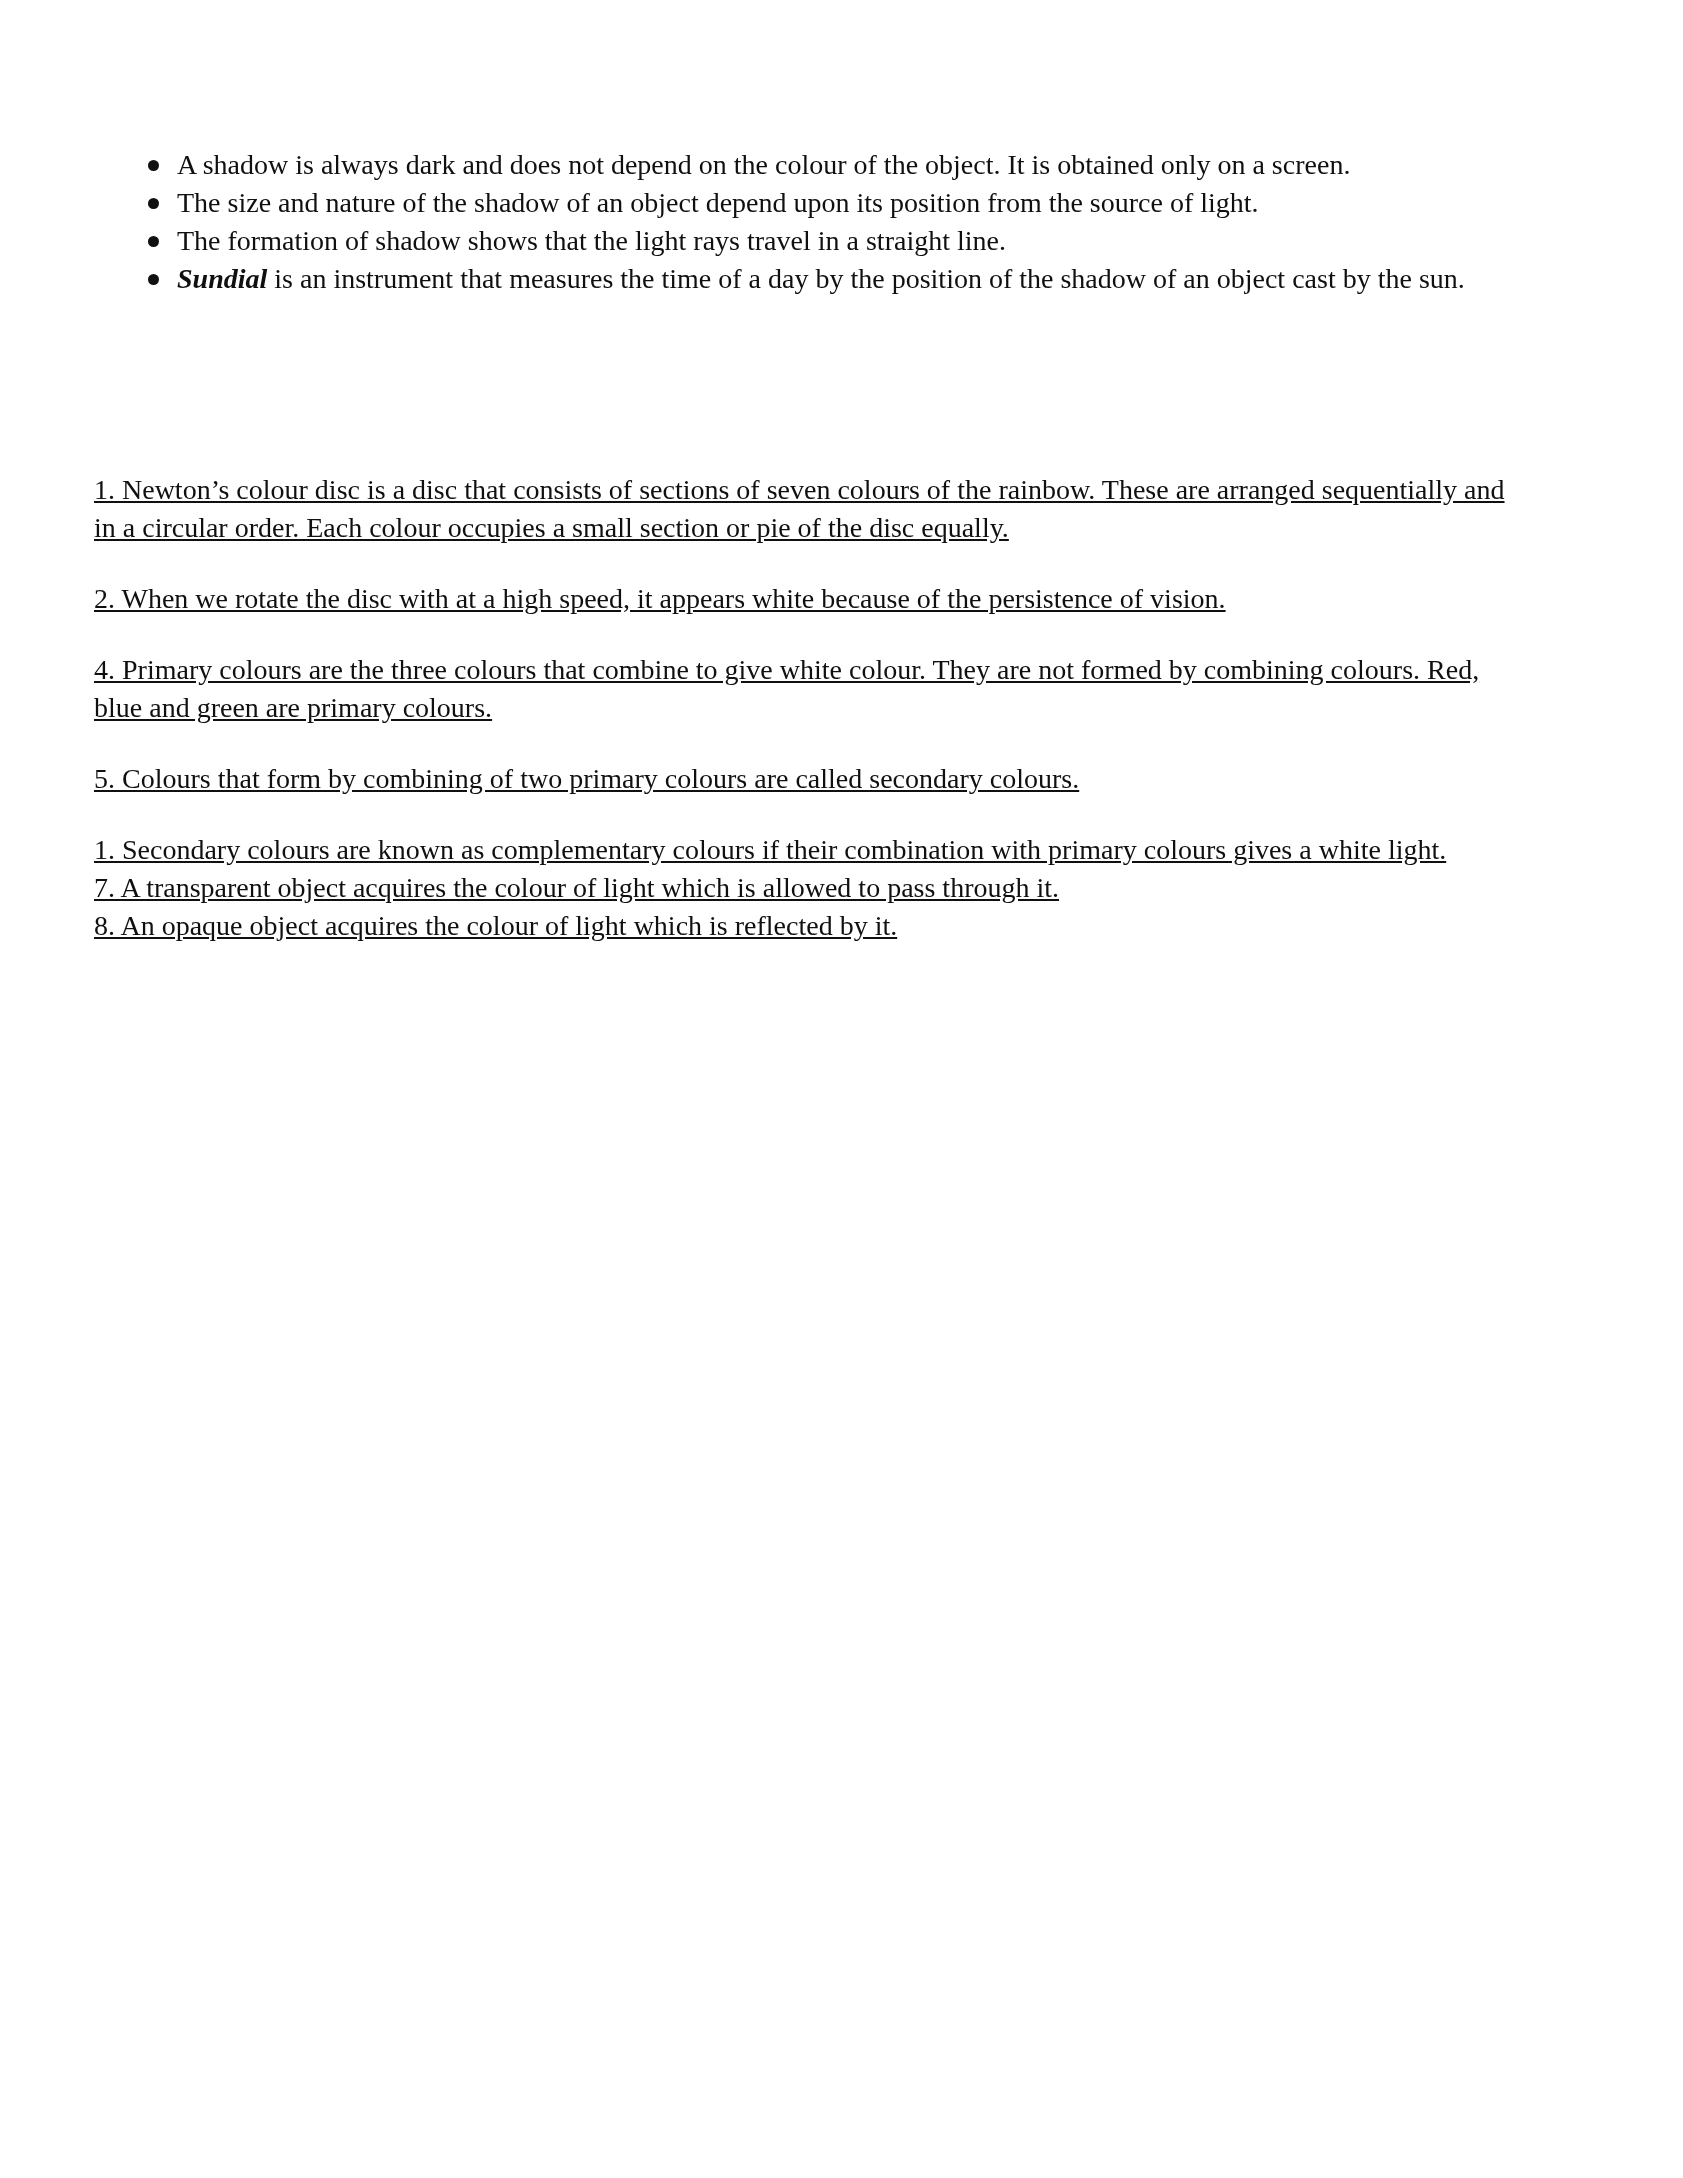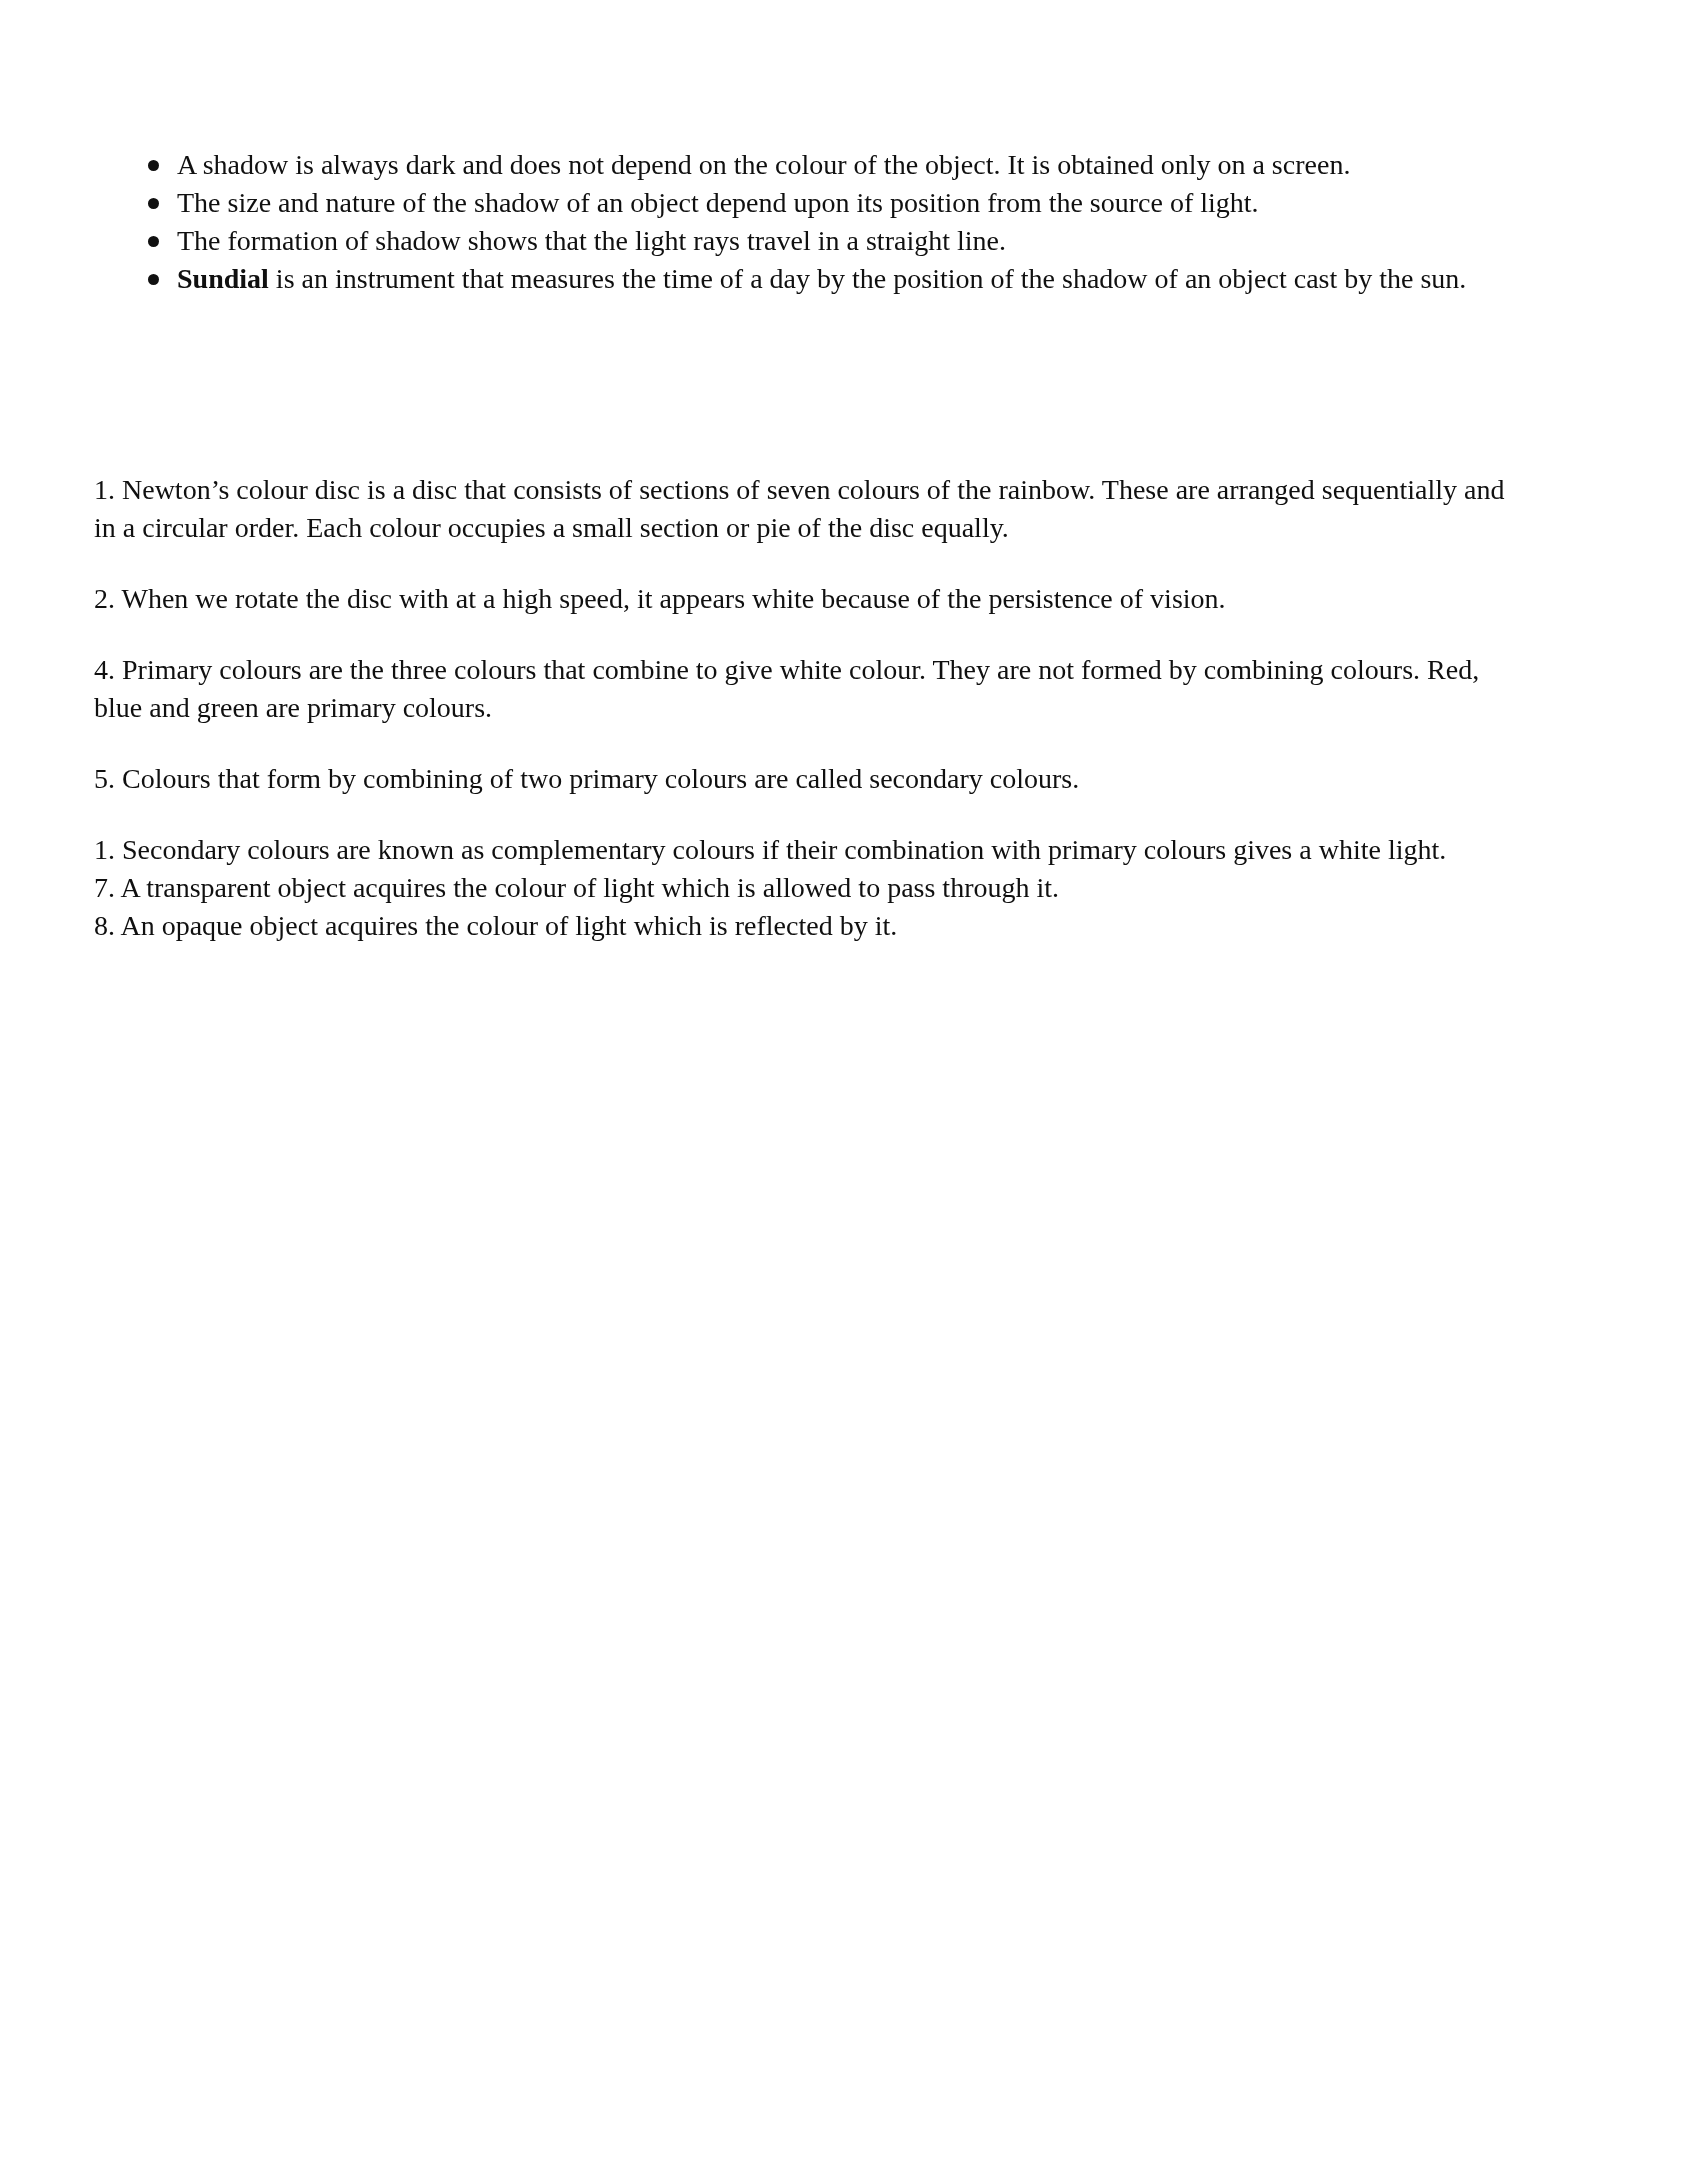--- a/index.html
+++ b/index.html
@@ -38,25 +38,27 @@
     position: absolute;
     left: 1px;
     top: 14px;
     width: 11px;
     height: 11px;
     border-radius: 50%;
     background: #101010;
   }
   .btext strong {
     font-weight: bold;
+    font-style: italic;
   }
   .numbered-notes {
     margin-top: 173px;
     margin-left: 94px;
     width: 1436px;
+    text-decoration: underline;
   }
   .numbered-notes p {
     margin: 0 0 33px 0;
   }
   .numbered-notes p.tight {
     margin-bottom: 0;
   }
 </style>
 </head>
 <body>

